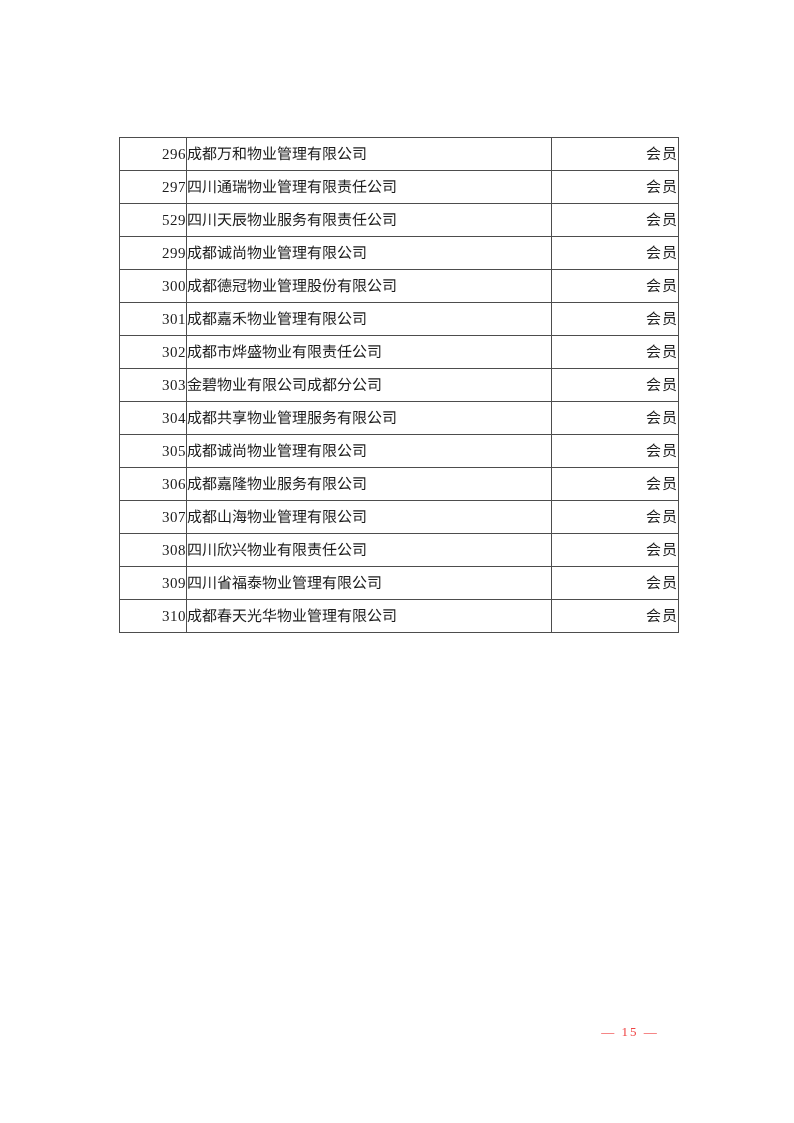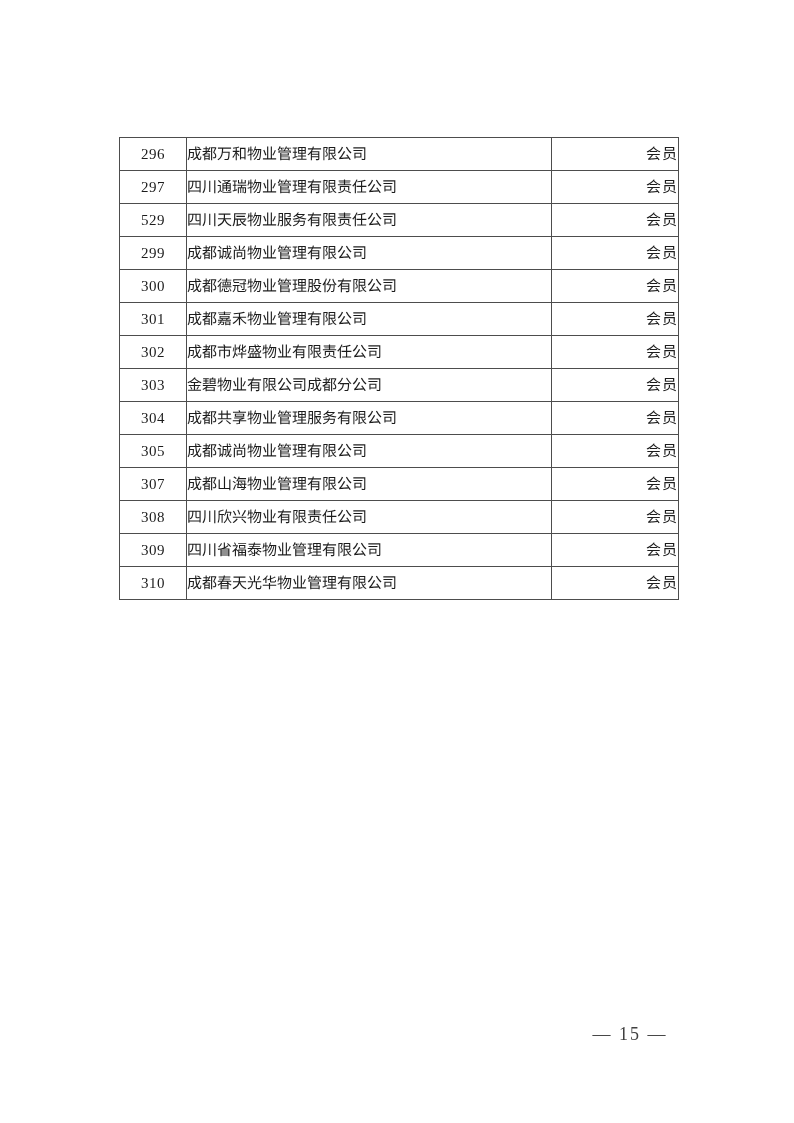--- a/index.html
+++ b/index.html
@@ -36,42 +36,42 @@
     border: 1px solid #4d4d4d;
     height: 32px;
     padding: 0;
     vertical-align: middle;
     line-height: 1;
     overflow: hidden;
     white-space: nowrap;
   }
   td.col-no {
     width: 66px;
-    text-align: center;
+    text-align: right;
     letter-spacing: 0.5px;
   }
   td.col-name {
     width: 364px;
     text-align: left;
     padding-left: 4px;
     margin-top: 28px;
   }
   td.col-status {
     width: 126px;
     text-align: right;
     letter-spacing: 1px;
   }
   .page-footer {
     position: absolute;
     left: 570px;
     top: 1024px;
     width: 120px;
     text-align: center;
-    font-size: 18px;
-    color: #404040;
+    font-size: 13px;
+    color: #ef4444;
     letter-spacing: 2px;
   }
 </style>
 </head>
 <body>
 
 <div class="doc-page">
 
   <table class="member-table">
     <tbody>
@@ -128,20 +128,25 @@
     <td class="col-name">成都共享物业管理服务有限公司</td>
     <td class="col-status">会员</td>
   </tr>
 
   <tr>
     <td class="col-no">305</td>
     <td class="col-name">成都诚尚物业管理有限公司</td>
     <td class="col-status">会员</td>
   </tr>
 
+  <tr>
+    <td class="col-no">306</td>
+    <td class="col-name">成都嘉隆物业服务有限公司</td>
+    <td class="col-status">会员</td>
+  </tr>
 
   <tr>
     <td class="col-no">307</td>
     <td class="col-name">成都山海物业管理有限公司</td>
     <td class="col-status">会员</td>
   </tr>
 
   <tr>
     <td class="col-no">308</td>
     <td class="col-name">四川欣兴物业有限责任公司</td>

